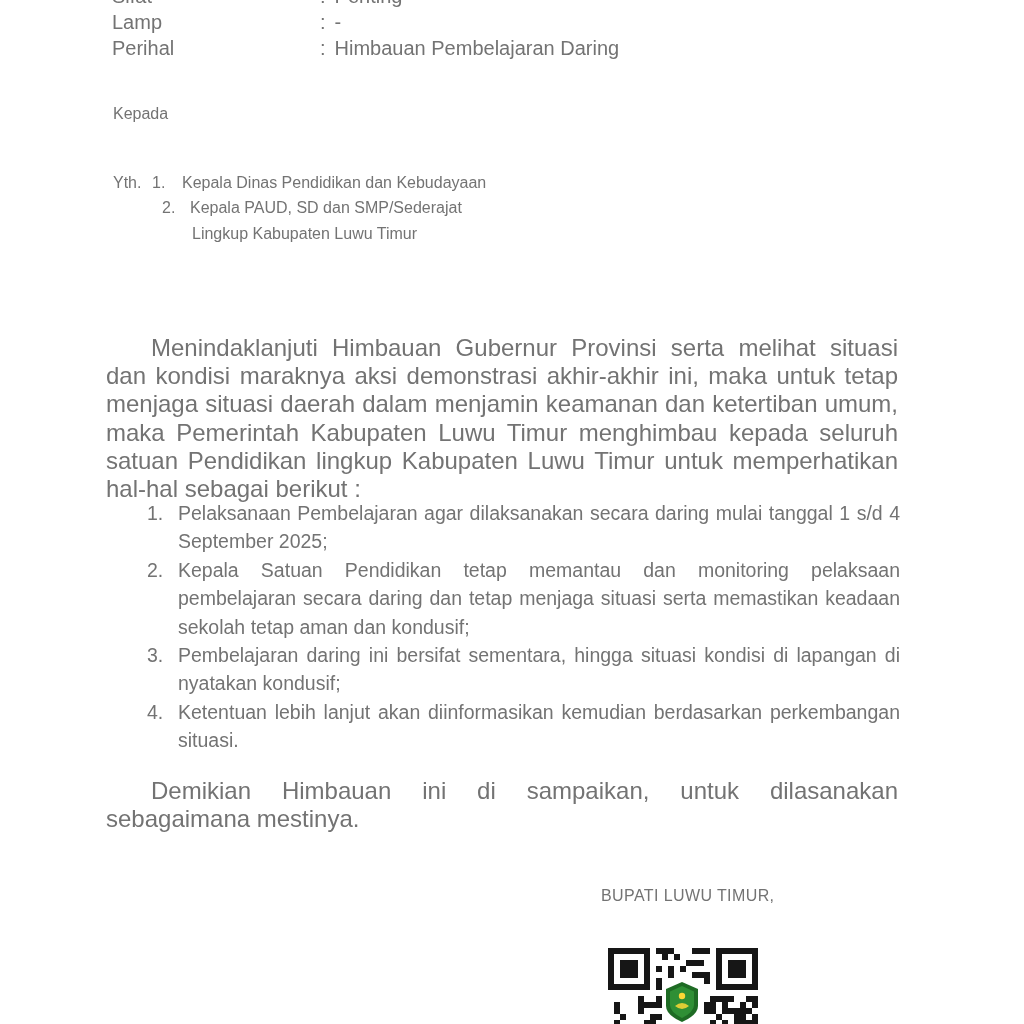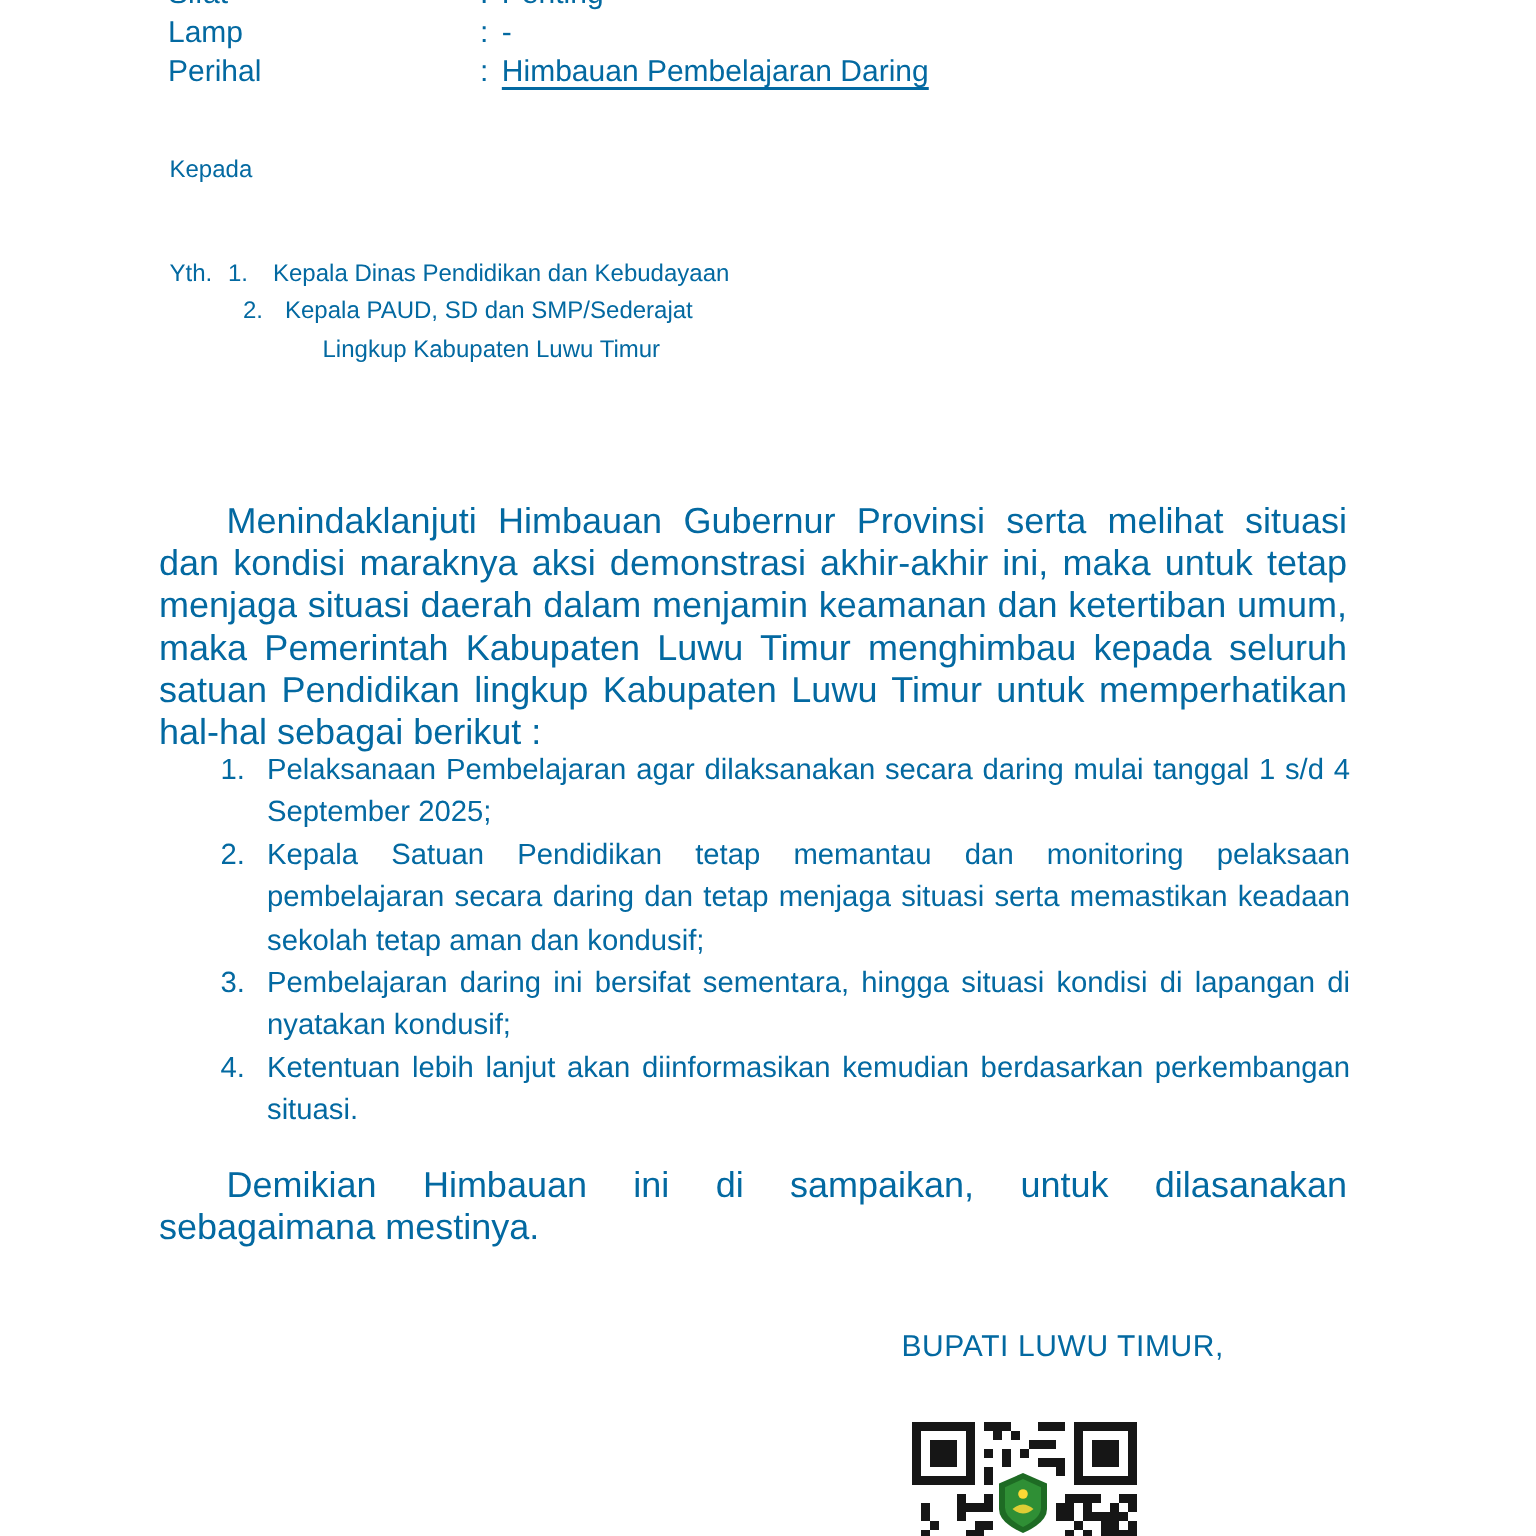--- a/index.html
+++ b/index.html
@@ -1,49 +1,49 @@
 <!DOCTYPE html>
 <html><head>
 <meta charset="utf-8">
 <style>
   html,body{margin:0;padding:0;background:#ffffff;}
   .doc{
     position:relative;width:1024px;height:1024px;background:#ffffff;
-    overflow:hidden;color:#0369a1;
+    overflow:hidden;color:#737373;
     font-family:"Liberation Sans","DejaVu Sans",sans-serif;
     -webkit-font-smoothing:antialiased;
   }
   
   .header{position:absolute;left:112px;top:-17px;font-size:20px;line-height:26px;}
   .hrow{display:flex;white-space:nowrap;}
   .hlabel{width:208px;flex:none;}
   .hsep{margin-right:9px;}
-  .u{text-decoration:underline;text-underline-offset:4px;text-decoration-thickness:1.5px;}
+  .u{text-underline-offset:4px;text-decoration-thickness:1.5px;}
   
   .recipient{position:absolute;left:113px;top:101px;font-size:16px;line-height:25.5px;}
   .r-row{display:flex;white-space:nowrap;margin-top:43px;}
   .r-yth{width:39px;flex:none;}
   .r-num1{width:30px;flex:none;}
   .r-item2{margin-left:49px;display:flex;white-space:nowrap;}
   .r-num2{width:28px;flex:none;}
-  .r-cont{margin-left:102px;white-space:nowrap;}
+  .r-cont{margin-left:79px;white-space:nowrap;}
   
   .di{position:absolute;left:155px;top:219px;font-size:20px;line-height:26px;}
   .di-tempat{margin-left:23px;}
   
   .para{position:absolute;left:106px;width:792px;font-size:24px;line-height:28.2px;text-align:justify;}
   .para-open{top:334px;text-indent:45px;}
   .para-close{top:777px;text-indent:45px;}
   
   .nlist{position:absolute;left:147px;top:499px;width:753px;font-size:19.5px;line-height:28.4px;}
   .nitem{display:flex;}
   .nnum{width:31px;flex:none;}
   .ntext{flex:1;text-align:justify;}
   
-  .sig{position:absolute;left:601px;top:887px;font-size:20px;letter-spacing:.4px;white-space:nowrap;}
+  .sig{position:absolute;left:601px;top:887px;font-size:16px;letter-spacing:.4px;white-space:nowrap;}
   
   .qr{position:absolute;left:608px;top:948px;width:150px;height:150px;}
   .qr svg{display:block;width:150px;height:150px;}
 </style>
 </head>
 <body>
 
 <div class="doc">
 
   <div class="header">

